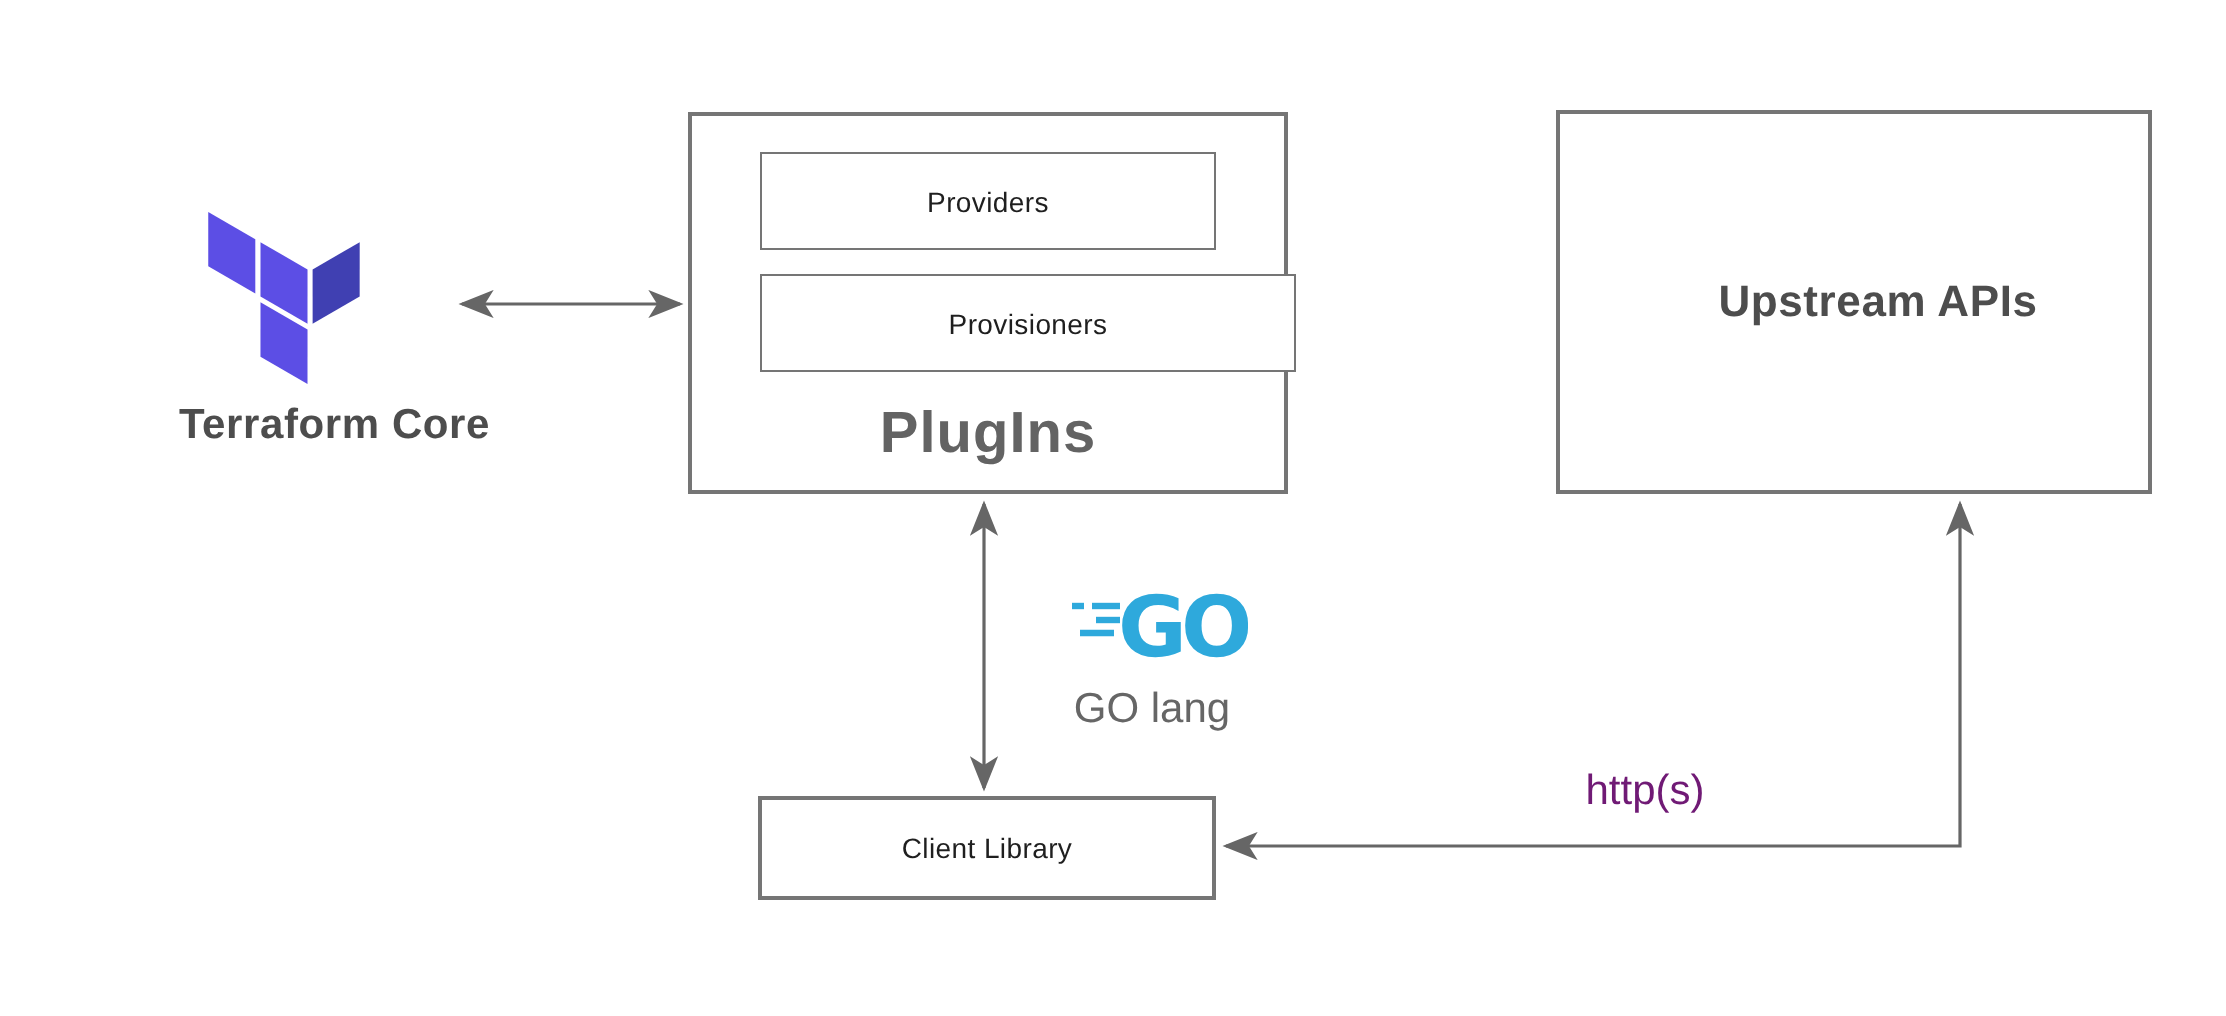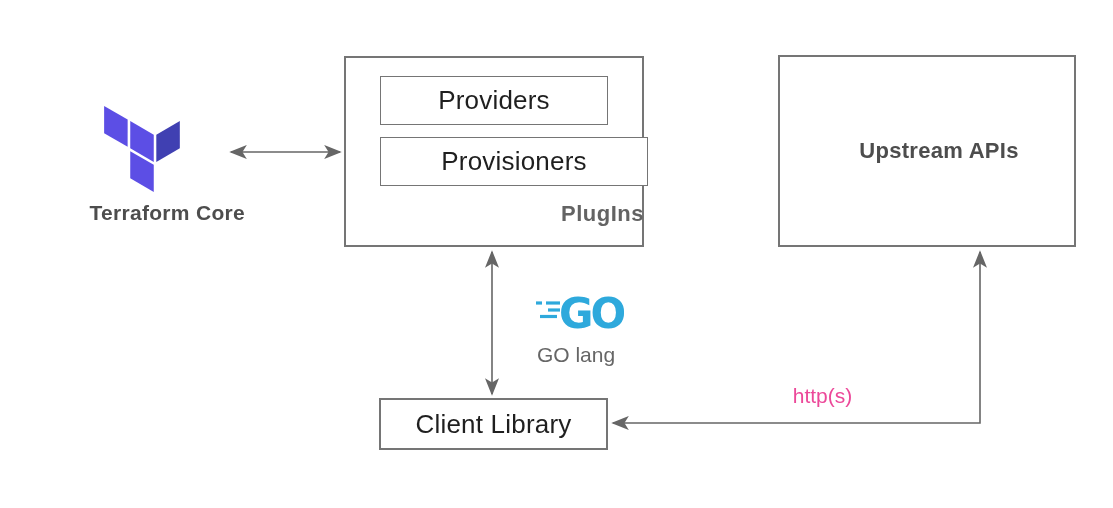--- a/index.html
+++ b/index.html
@@ -20,43 +20,43 @@
   }
   .inner-box{
     position:absolute;
     border:1.5px solid #757575;
     background:#ffffff;
     box-sizing:border-box;
     display:flex;align-items:center;justify-content:center;
   }
   .node-text{
     color:#1f1f1f;
-    font-size:26px;
+    font-size:14px;
     letter-spacing:0.2px;
   }
   .bold-label{
     position:absolute;
     text-align:right;
     font-weight:bold;
     color:#4d4d4d;
     font-size:21px;
     letter-spacing:0.3px;
   }
   .gray-bold-label{
     position:absolute;
-    text-align:right;
+    text-align:center;
     font-weight:bold;
     color:#636363;
-    font-size:22px;
+    font-size:29px;
     letter-spacing:0.5px;
   }
   .edge-label{
     position:absolute;
     text-align:center;
-    color:#ec4899;
+    color:#701a75;
     font-size:21px;
   }
   svg{display:block;}
   .arrow-layer{position:absolute;left:0;top:0;pointer-events:none;}
 </style>
 </head>
 <body>
 
 <div class="canvas">
 

